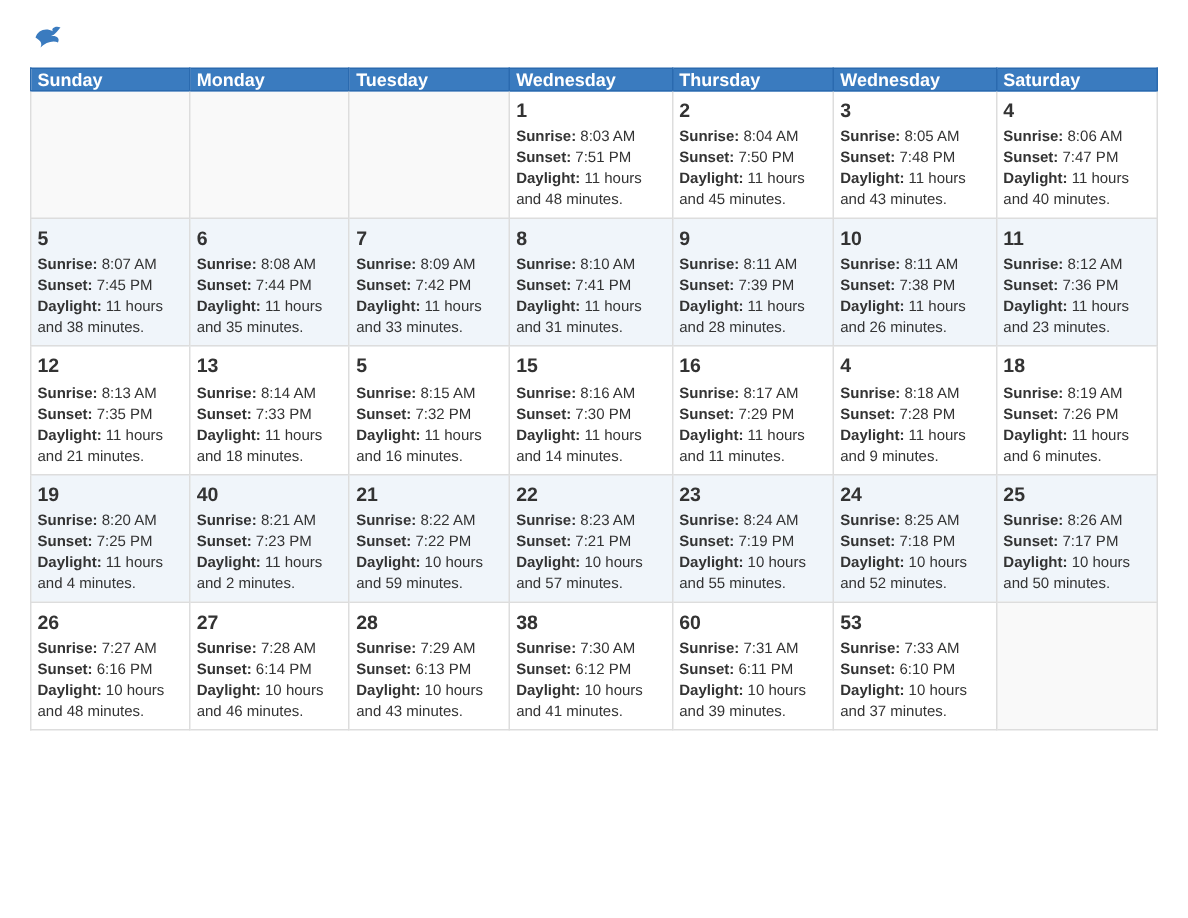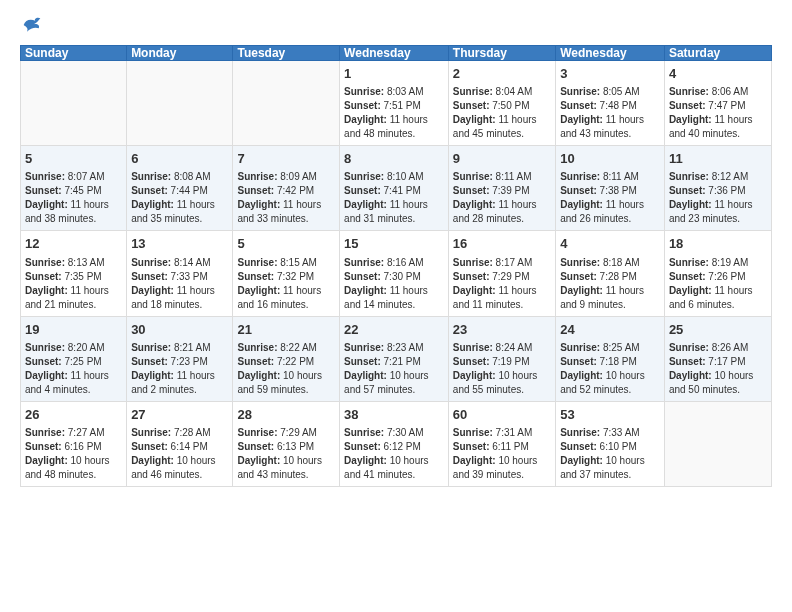--- a/index.html
+++ b/index.html
@@ -252,21 +252,21 @@
           </td>
         </tr>
         <tr class="row-alt">
           <td>
             <span class="day-num">19</span>
             <div><b>Sunrise:</b> 8:20 AM</div>
             <div><b>Sunset:</b> 7:25 PM</div>
             <div><b>Daylight:</b> 11 hours and 4 minutes.</div>
           </td>
           <td>
-            <span class="day-num">30</span>
+            <span class="day-num">40</span>
             <div><b>Sunrise:</b> 8:21 AM</div>
             <div><b>Sunset:</b> 7:23 PM</div>
             <div><b>Daylight:</b> 11 hours and 2 minutes.</div>
           </td>
           <td>
             <span class="day-num">21</span>
             <div><b>Sunrise:</b> 8:22 AM</div>
             <div><b>Sunset:</b> 7:22 PM</div>
             <div><b>Daylight:</b> 10 hours and 59 minutes.</div>
           </td>

